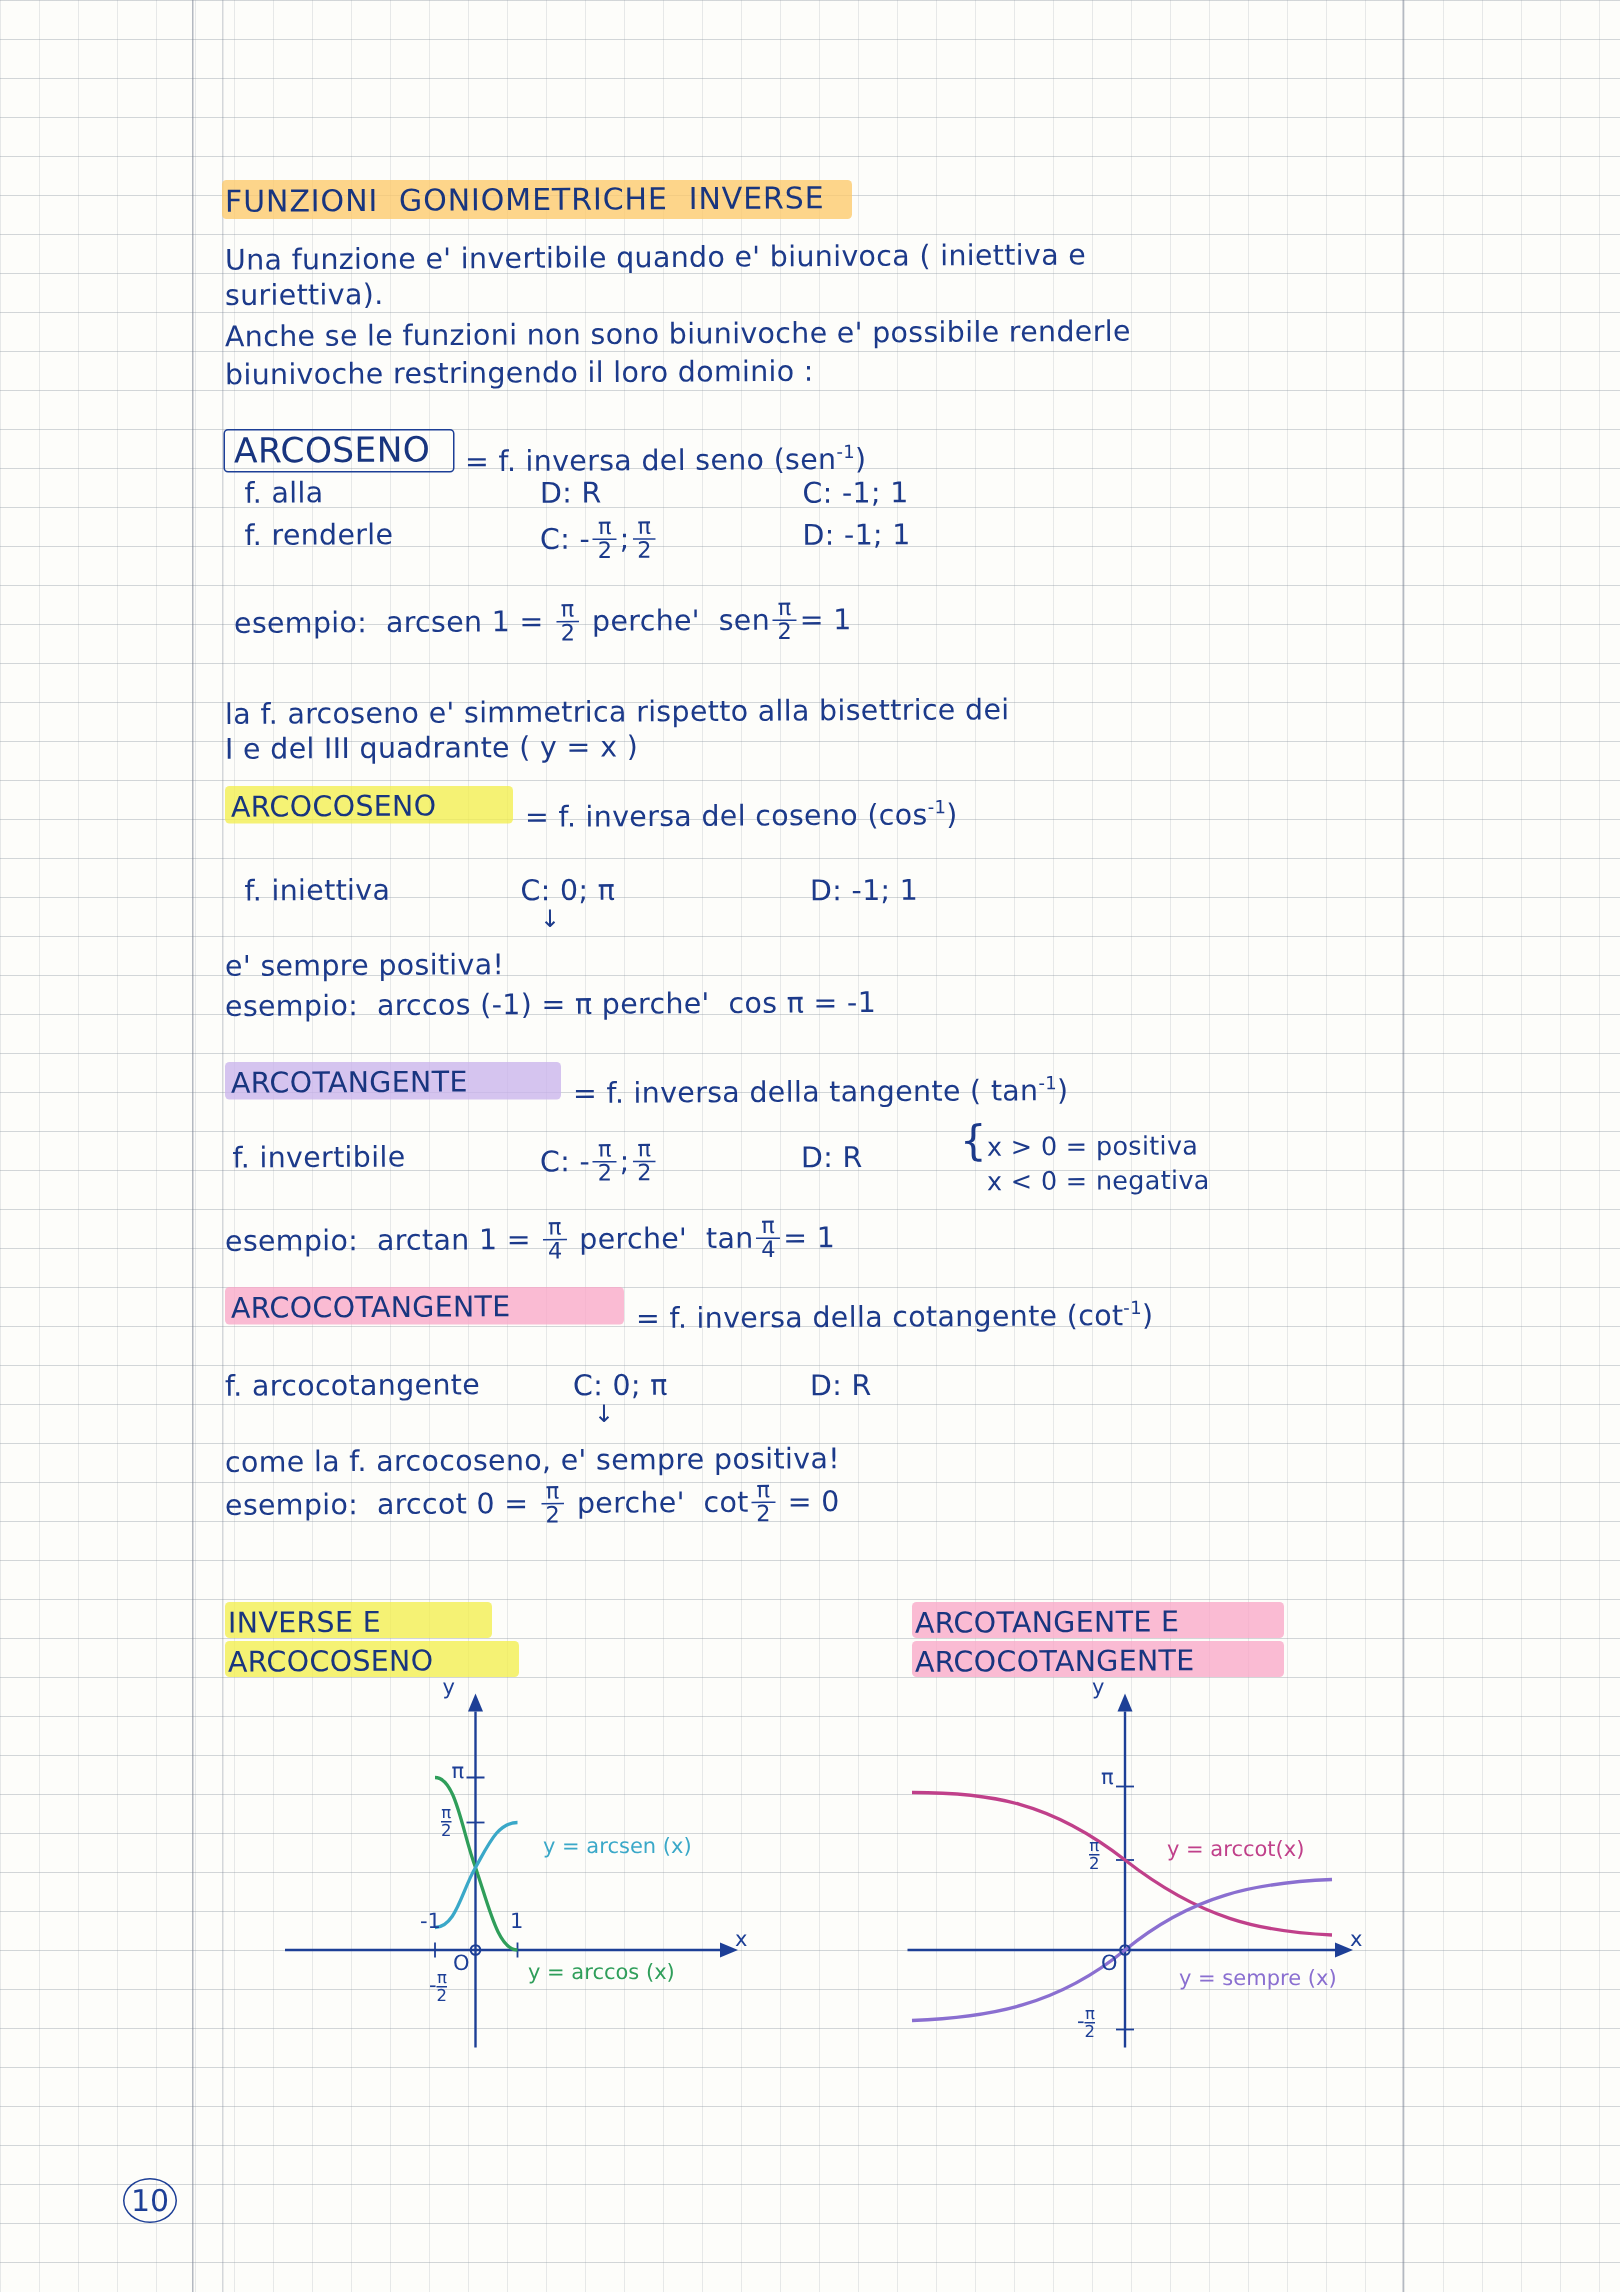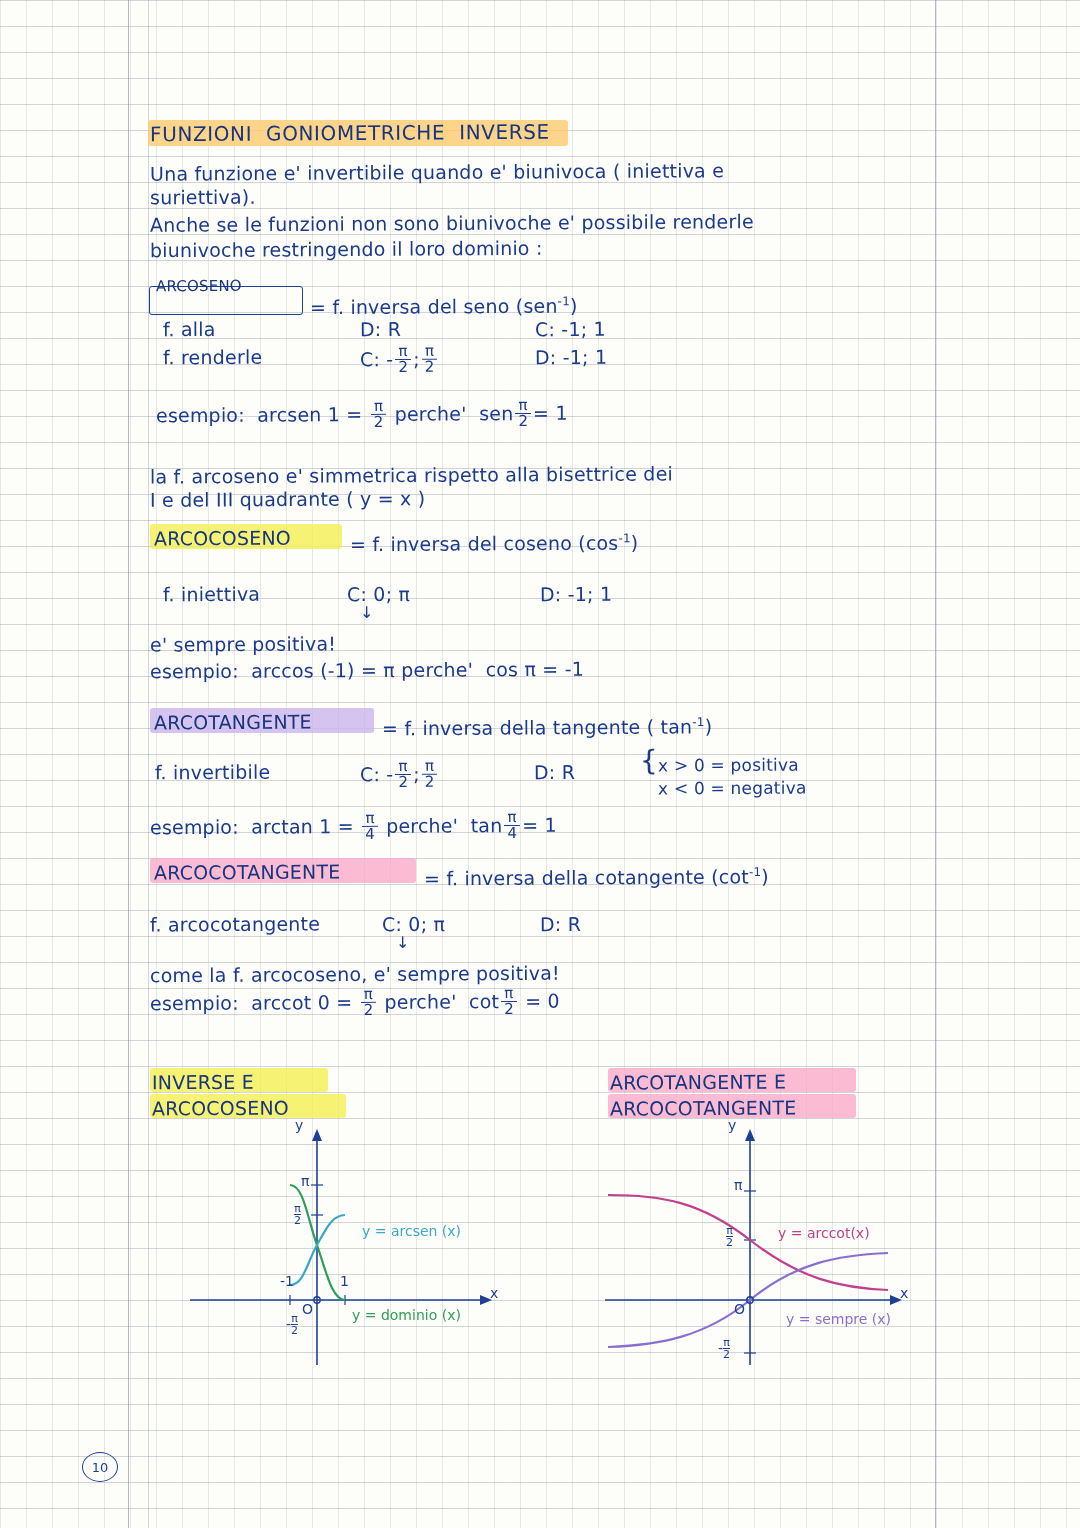--- a/index.html
+++ b/index.html
@@ -101,21 +101,21 @@
   
   #page-number {
     position: absolute;
     left: 82px;
     top: 1452px;
     width: 34px;
     height: 28px;
     border: 1.7px solid #1d3f96;
     border-radius: 50%;
     color: #1d3f96;
-    font-size: 13px;
+    font-size: 20px;
     display: flex;
     align-items: center;
     justify-content: center;
     font-family: "DejaVu Sans", sans-serif;
   }
 
   
   .graph-wrap { position: absolute; }
   .graph-label {
     position: absolute;
@@ -145,21 +145,21 @@
 
   <div class="hl hl-orange" style="left:148px; top:120px; width:420px; height:26px;"></div>
   <div class="hw ink-dark" style="left:150px; top:121px; font-size:20px; letter-spacing:0.6px;">FUNZIONI  GONIOMETRICHE  INVERSE</div>
 
   <div class="hw" style="left:150px; top:160px;">Una funzione e' invertibile quando e' biunivoca ( iniettiva e</div>
   <div class="hw" style="left:150px; top:185px;">suriettiva).</div>
   <div class="hw" style="left:150px; top:211px;">Anche se le funzioni non sono biunivoche e' possibile renderle</div>
   <div class="hw" style="left:150px; top:237px;">biunivoche restringendo il loro dominio :</div>
 
   <div class="boxed" style="left:149px; top:286px; width:152px; height:27px;"></div>
-  <div class="hw ink-dark" style="left:156px; top:274px; font-size:15px;">ARCOSENO</div>
+  <div class="hw ink-dark" style="left:156px; top:289px; font-size:23px;">ARCOSENO</div>
   <div class="hw" style="left:310px; top:290px;"><span>= f. inversa del seno (sen</span><span class="sup">-1</span><span>)</span></div>
 
   <div class="hw" style="left:163px; top:317px;">f. alla</div>
   <div class="hw" style="left:360px; top:317px;">D: R</div>
   <div class="hw" style="left:535px; top:317px;">C: -1; 1</div>
 
   <div class="hw" style="left:163px; top:345px;">f. renderle</div>
   <div class="hw" style="left:360px; top:345px;">C: -<span class="frac"><span class="num">π</span><span class="den">2</span></span>;<span class="frac"><span class="num">π</span><span class="den">2</span></span></div>
   <div class="hw" style="left:535px; top:345px;">D: -1; 1</div>
 
@@ -232,21 +232,21 @@
 
     <div class="graph-label" style="left:115px; top:-8px;">y</div>
     <div class="graph-label" style="left:310px; top:160px;">x</div>
     <div class="graph-label" style="left:122px; top:176px;">O</div>
     <div class="graph-label" style="left:121px; top:48px;">π</div>
     <div class="graph-label" style="left:114px; top:78px;"><span class="small-frac"><span class="num">π</span><span class="den">2</span></span></div>
     <div class="graph-label" style="left:100px; top:148px;">-1</div>
     <div class="graph-label" style="left:160px; top:148px;">1</div>
     <div class="graph-label" style="left:106px; top:188px;">-<span class="small-frac"><span class="num">π</span><span class="den">2</span></span></div>
     <div class="graph-label" style="left:182px; top:98px; color:#3aa8c8;">y = arcsen (x)</div>
-    <div class="graph-label" style="left:172px; top:182px; color:#2f9e5a;">y = dominio (x)</div>
+    <div class="graph-label" style="left:172px; top:182px; color:#2f9e5a;">y = arccos (x)</div>
   </div>
 
   <div class="hl hl-pink" style="left:608px; top:1068px; width:248px; height:24px;"></div>
   <div class="hl hl-pink" style="left:608px; top:1094px; width:248px; height:24px;"></div>
   <div class="hw ink-dark" style="left:610px; top:1070px;">ARCOTANGENTE E</div>
   <div class="hw ink-dark" style="left:610px; top:1096px;">ARCOCOTANGENTE</div>
 
   <div class="graph-wrap" id="graph2" style="left:600px; top:1125px; width:330px; height:250px;">
     <svg width="330" height="250" viewBox="0 0 330 250">
 

